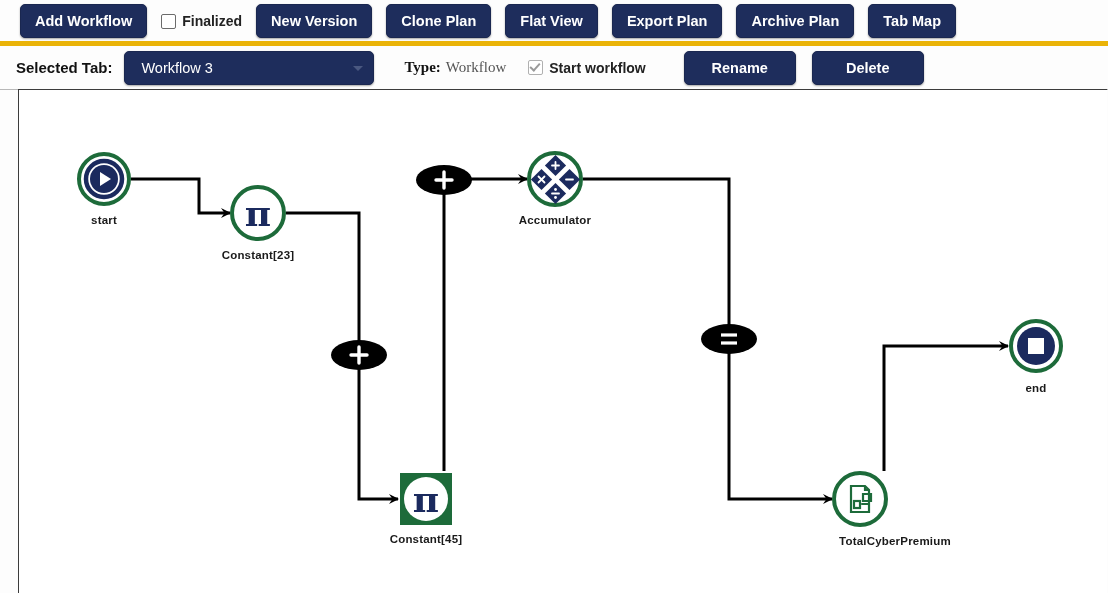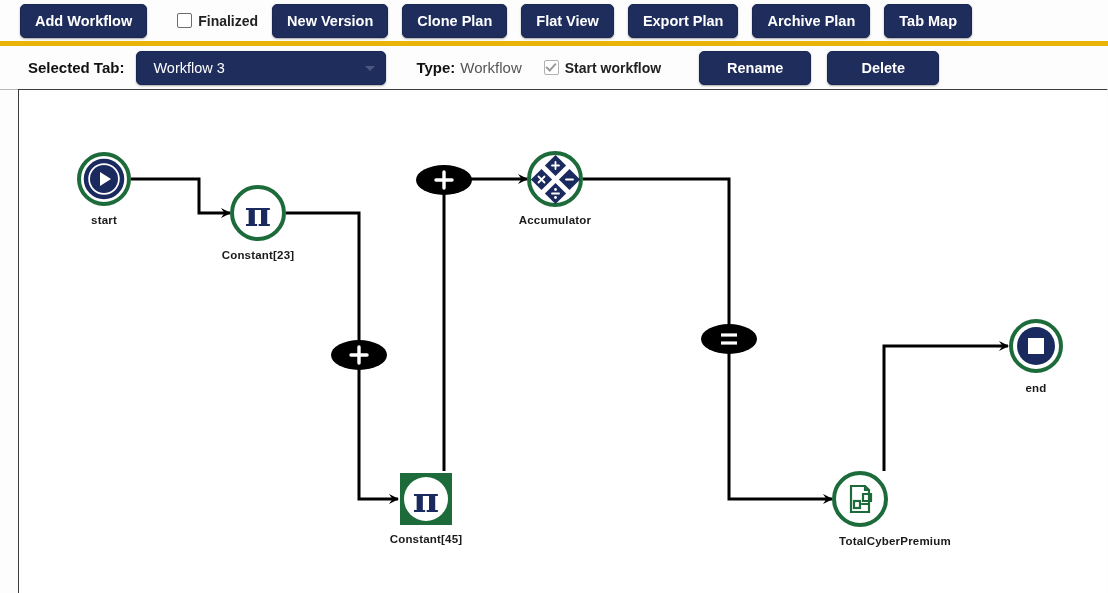--- a/index.html
+++ b/index.html
@@ -23,59 +23,59 @@
   .btn{
     background:#1e2d5c;color:#ffffff;
     border:1px solid #1a2750;border-radius:5px;
     font-size:14.5px;font-weight:bold;
     font-family:"Liberation Sans","DejaVu Sans",sans-serif;
     padding:0 14px;height:34px;line-height:32px;
     white-space:nowrap;cursor:pointer;
     box-shadow:0 1px 2px rgba(0,0,0,.35);
     text-align:center;
   }
-  .chk-wrap{display:flex;align-items:center;gap:6px;cursor:pointer;margin-left:16px;}
+  .chk-wrap{display:flex;align-items:flex-end;gap:6px;cursor:pointer;}
   .chk-box{
     width:13px;height:13px;border:1.5px solid #6b6b6b;background:#fff;
     display:inline-block;border-radius:2px;position:relative;flex:none;
   }
   .chk-box.checked{border-color:#b0b0b0;}
   .chk-box.checked::after{
     content:"";position:absolute;left:3px;top:0px;
     width:4px;height:8px;border:solid #9a9a9a;border-width:0 2px 2px 0;
     transform:rotate(42deg);
   }
   .chk-label{font-size:14px;font-weight:bold;color:#222;white-space:nowrap;}
 
   
   .toolbar-2{
     position:absolute;left:0;top:46px;width:1108px;height:44px;
     background:#fdfdfd;
     border-bottom:1px solid #b8b8b8;
     display:flex;align-items:center;
-    padding-left:28px;box-sizing:border-box;
+    padding-left:16px;box-sizing:border-box;
     gap:12px;
   }
   .lbl-strong{font-size:15px;font-weight:bold;color:#111;white-space:nowrap;}
   .lbl-muted{font-size:15px;color:#555;white-space:nowrap;}
   .select{
     position:relative;
     width:250px;height:34px;
     background:#1e2d5c;border:1px solid #1a2750;border-radius:5px;
     color:#ffffff;font-size:14.5px;
     display:flex;align-items:center;
     padding-left:16px;box-sizing:border-box;
     box-shadow:0 1px 2px rgba(0,0,0,.35);cursor:pointer;
   }
   .select .caret{
     position:absolute;right:10px;top:50%;margin-top:-2px;
     width:0;height:0;border-left:5px solid transparent;
     border-right:5px solid transparent;border-top:5px solid #4a5880;
   }
-  .type-group{display:flex;align-items:center;gap:5px;margin-left:18px;}
+  .type-group{display:flex;align-items:center;gap:5px;margin-left:18px;font-family:Liberation Serif, serif;}
   .sw-group{display:flex;align-items:center;gap:6px;margin-left:10px;}
   .act-group{display:flex;align-items:center;gap:16px;margin-left:26px;}
   .act-group .btn{min-width:112px;}
 
   
   .canvas-outer{
     position:absolute;left:18px;top:89px;
     width:1089px;height:504px;
     background:#ffffff;
     border:1px solid #3c3c3c;border-right:none;border-bottom:none;

